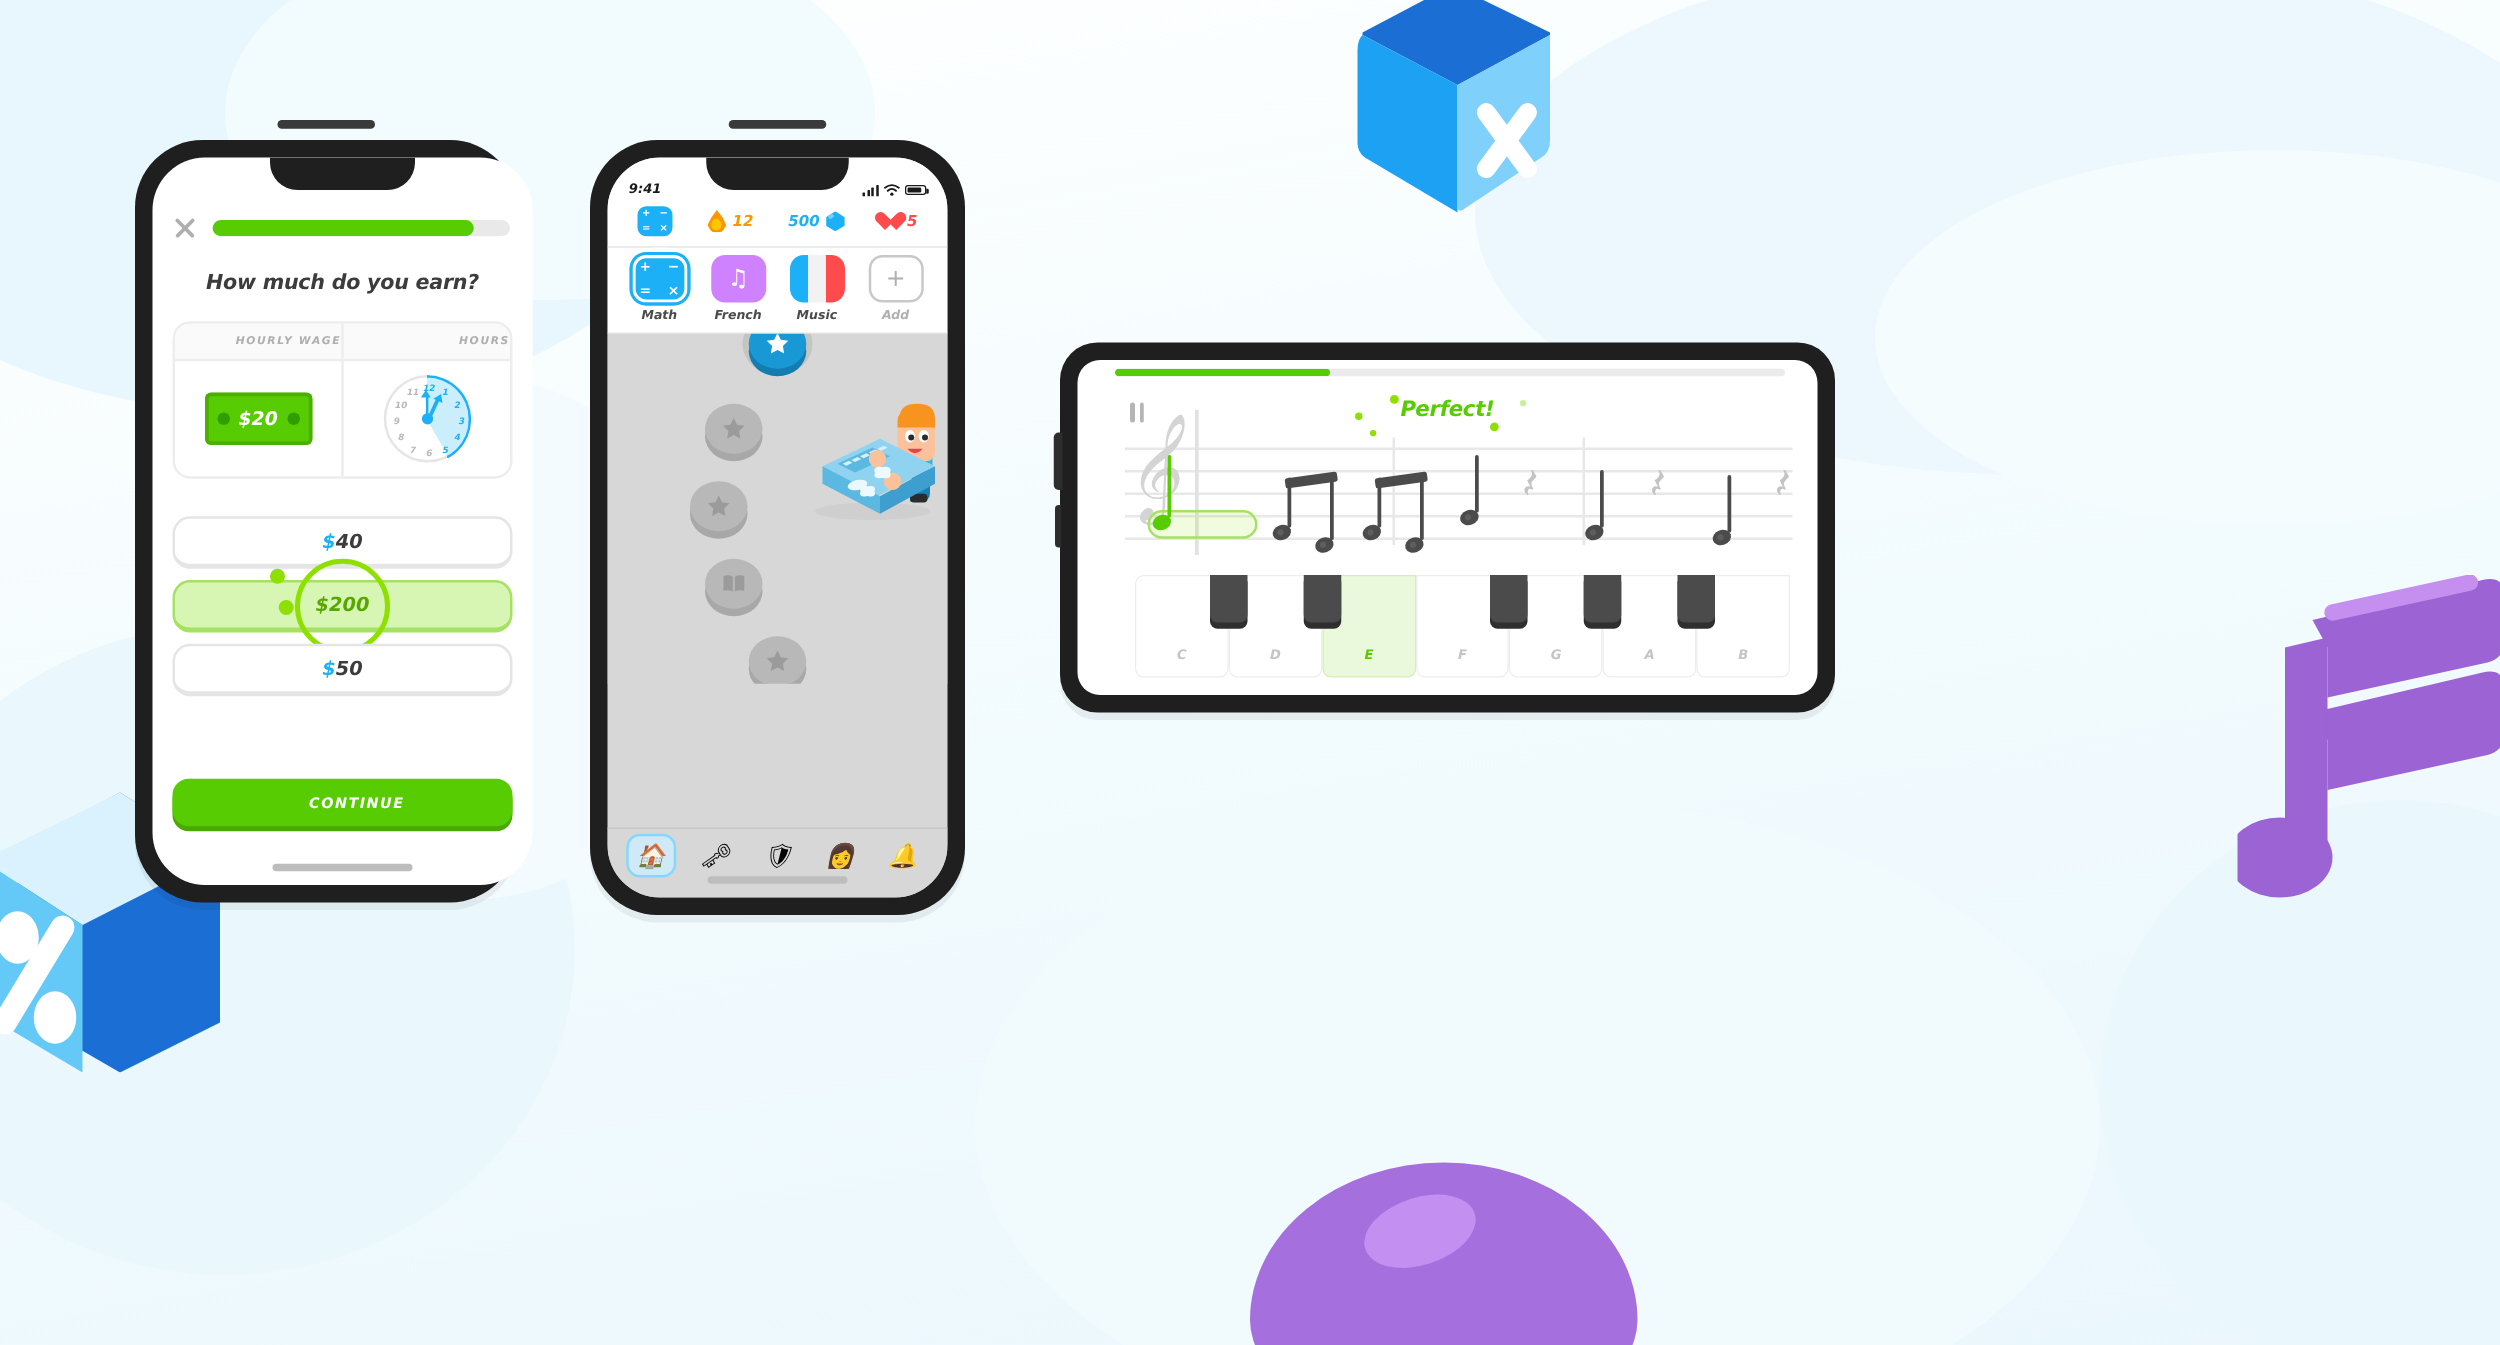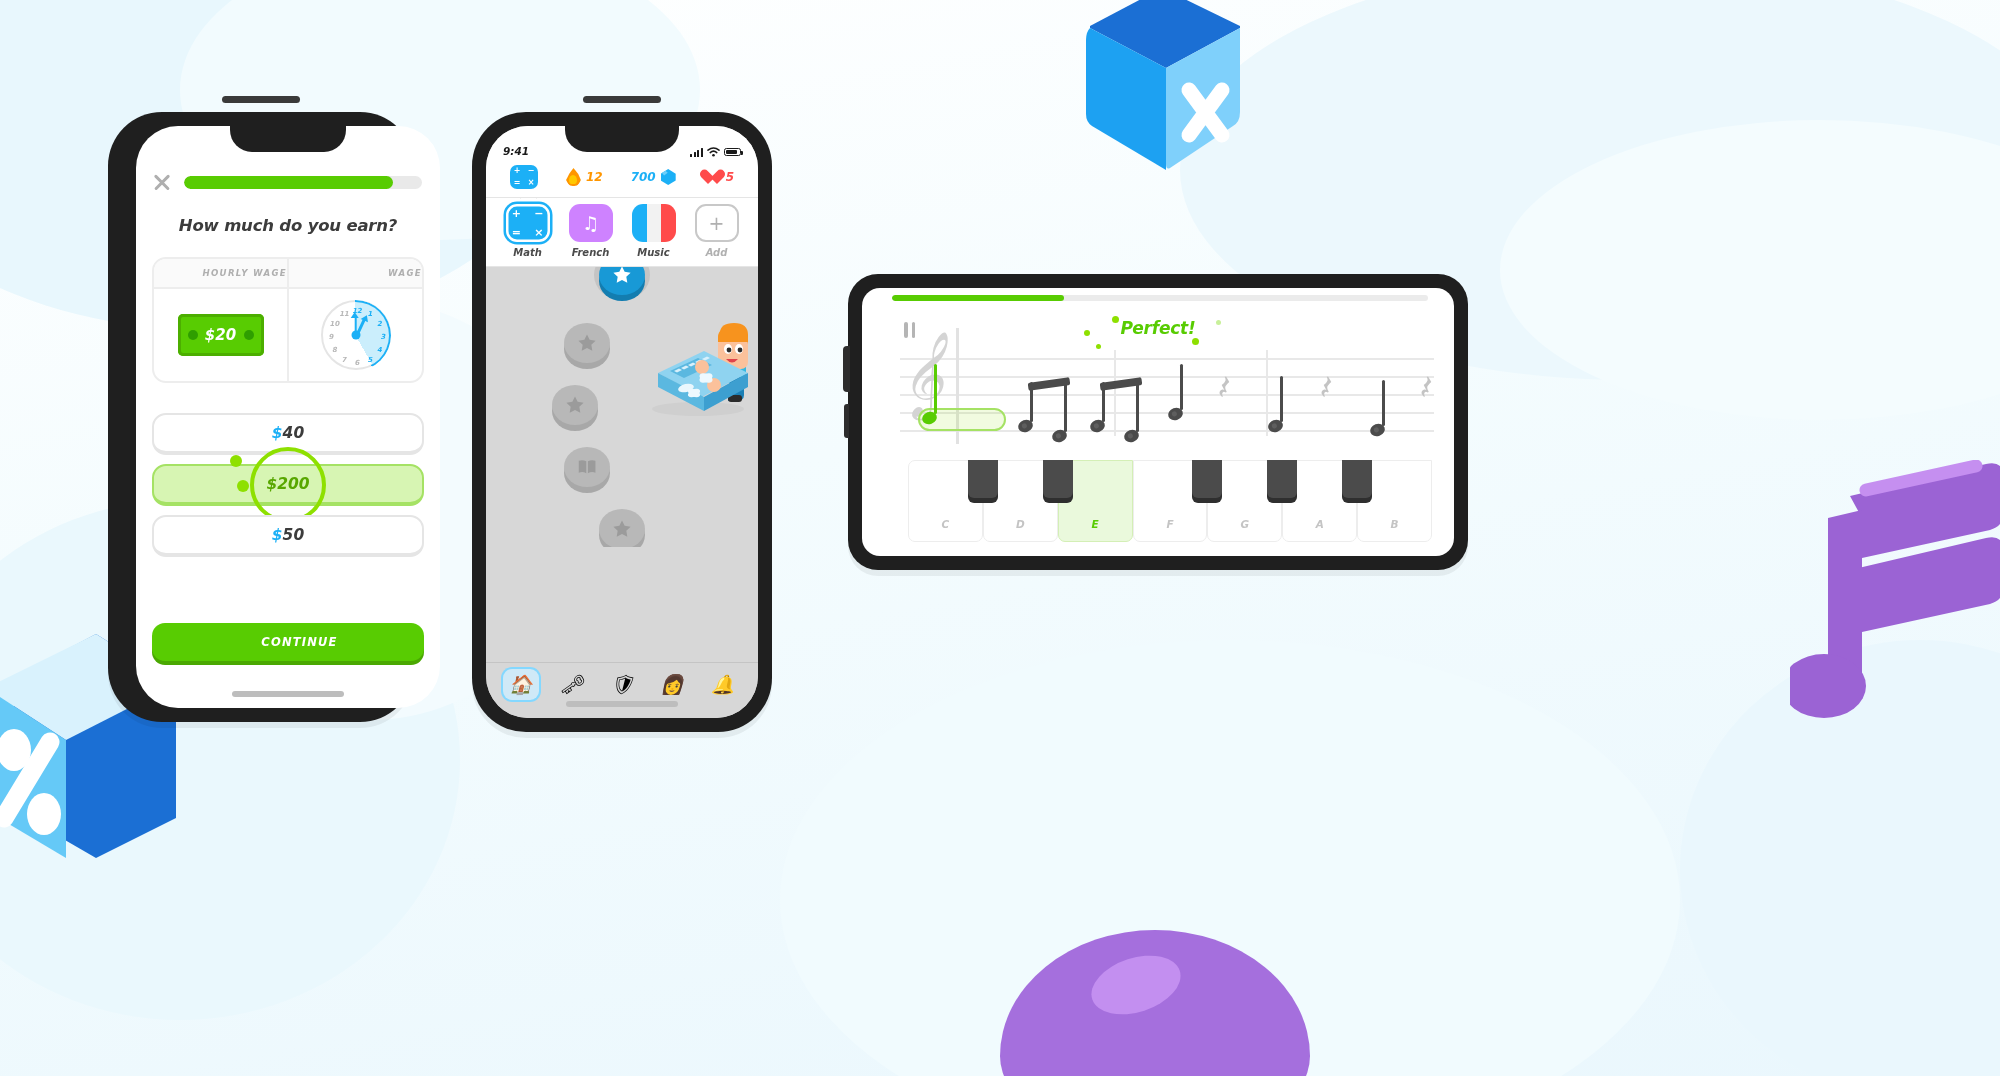--- a/index.html
+++ b/index.html
@@ -50,21 +50,21 @@
     position:absolute; background:#1f1f1f; border-radius:0 0 22px 22px;
     left:50%; transform:translateX(-50%); top:0; z-index:8;
   }
   .speaker { position:absolute; top:-16px; left:50%; transform:translateX(-50%);
              width:78px; height:7px; background:#3a3a3a; border-radius:5px; }
   .homebar { position:absolute; bottom:11px; left:50%; transform:translateX(-50%);
              width:112px; height:6px; background:#bdbdbd; border-radius:4px; z-index:9;}
 
   
   #phone1 { left:108px; top:112px; width:306px; height:610px; }
-  #phone1 .phone-screen { left:28px; top:14px; width:304px; height:582px; border-radius:42px; }
+  #phone1 .phone-screen { left:14px; top:14px; width:304px; height:582px; border-radius:42px; }
   #phone1 .notch { width:116px; height:26px; }
 
   .p1-top { display:flex; align-items:center; gap:12px; padding:46px 18px 0 16px; }
   .close-x { width:20px; height:20px; position:relative; flex:none; cursor:pointer; }
   .close-x:before, .close-x:after {
     content:""; position:absolute; left:0; top:9px; width:20px; height:2.6px;
     background:#afafaf; border-radius:2px;
   }
   .close-x:before { transform:rotate(45deg);} .close-x:after { transform:rotate(-45deg);}
   .pbar { flex:1; height:13px; background:#e9e9e9; border-radius:8px; overflow:hidden; }
@@ -316,21 +316,21 @@
       <div class="pbar">
         <div class="pbar-fill" id="p1fill" style="width: 88%;"></div>
       </div>
     </div>
 
     <div class="q-title">How much do you earn?</div>
 
     <div class="tbl">
       <div class="tbl-head">
         <div>HOURLY WAGE</div>
-        <div>WAGE</div>
+        <div>HOURS</div>
       </div>
       <div class="tbl-body">
         <div>
           <div class="bill">
             <span>$20</span>
           </div>
         </div>
         <div>
           <div class="clock">
             <div class="clock-arc"></div>
@@ -414,21 +414,21 @@
         <span>+</span>
           <span>−</span>
           <span>=</span>
           <span>×</span>
       </div>
       <div class="stat">
         <span class="flame"></span>
         <span style="color:#ff9600">12</span>
       </div>
       <div class="stat">
-        <span style="color:#1cb0f6">700</span>
+        <span style="color:#1cb0f6">500</span>
         <span class="gem"></span>
       </div>
       <div class="stat">
         <span class="heart"></span>
         <span style="color:#ff4b4b">5</span>
       </div>
       <div class="tri-notch"></div>
     </div>
 
     <div class="courses">

